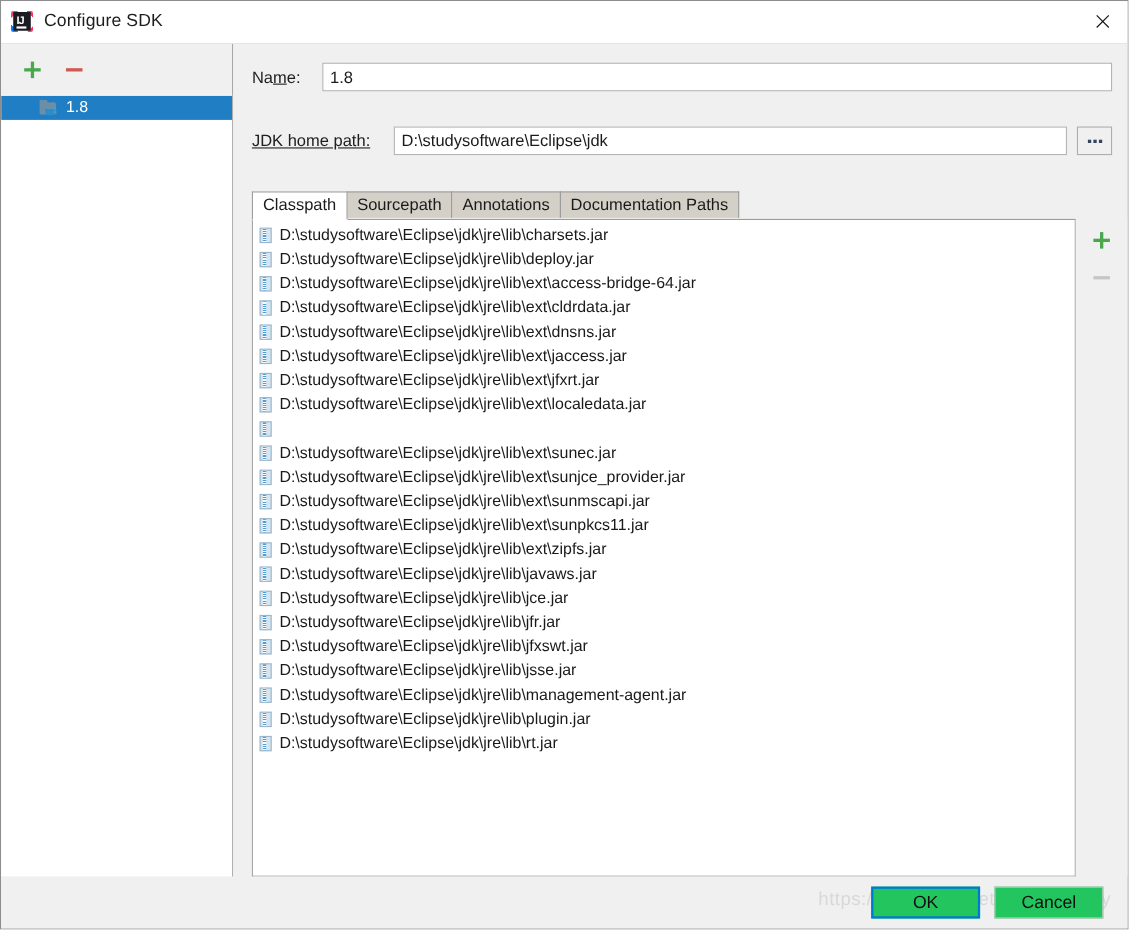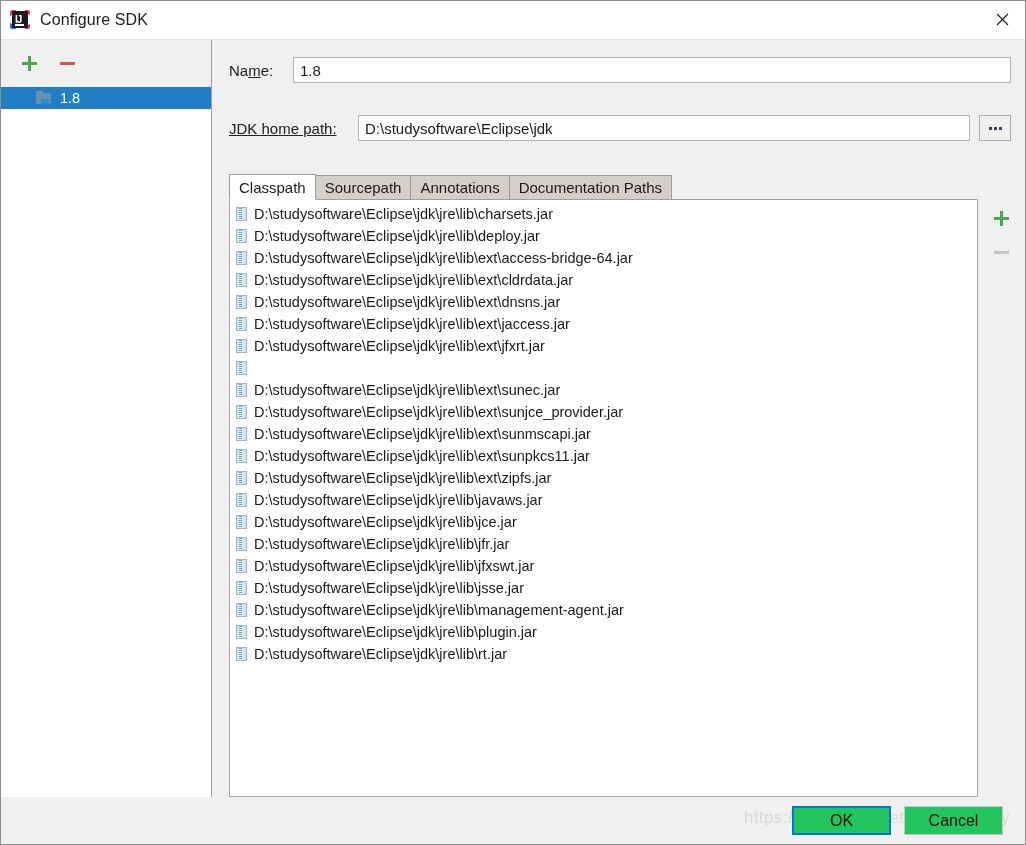--- a/index.html
+++ b/index.html
@@ -227,21 +227,21 @@
     flex: 0 0 auto;
   }
   .browse-btn i {
     width: 3px; height: 3px; background: #34465c; display: block;
   }
 
   
   .tabs-wrap {
     margin: 15px 12px 0 17px;
     display: flex;
-    align-items: flex-end;
+    align-items: center;
     position: relative;
     height: 26px;
   }
   .tab {
     height: 24px;
     box-sizing: border-box;
     display: flex; align-items: center;
     padding: 0 9px;
     font-size: 15px;
     color: #1a1a1a;
@@ -461,20 +461,24 @@
             <div class="jar-row">
               <span class="jar-icon"></span>
               <span class="jar-label">D:\studysoftware\Eclipse\jdk\jre\lib\ext\jaccess.jar</span>
             </div>
             <div class="jar-row">
               <span class="jar-icon"></span>
               <span class="jar-label">D:\studysoftware\Eclipse\jdk\jre\lib\ext\jfxrt.jar</span>
             </div>
             <div class="jar-row">
               <span class="jar-icon"></span>
+              <span class="jar-label">D:\studysoftware\Eclipse\jdk\jre\lib\ext\localedata.jar</span>
+            </div>
+            <div class="jar-row">
+              <span class="jar-icon"></span>
             </div>
             <div class="jar-row">
               <span class="jar-icon"></span>
               <span class="jar-label">D:\studysoftware\Eclipse\jdk\jre\lib\ext\sunec.jar</span>
             </div>
             <div class="jar-row">
               <span class="jar-icon"></span>
               <span class="jar-label">D:\studysoftware\Eclipse\jdk\jre\lib\ext\sunjce_provider.jar</span>
             </div>
             <div class="jar-row">

